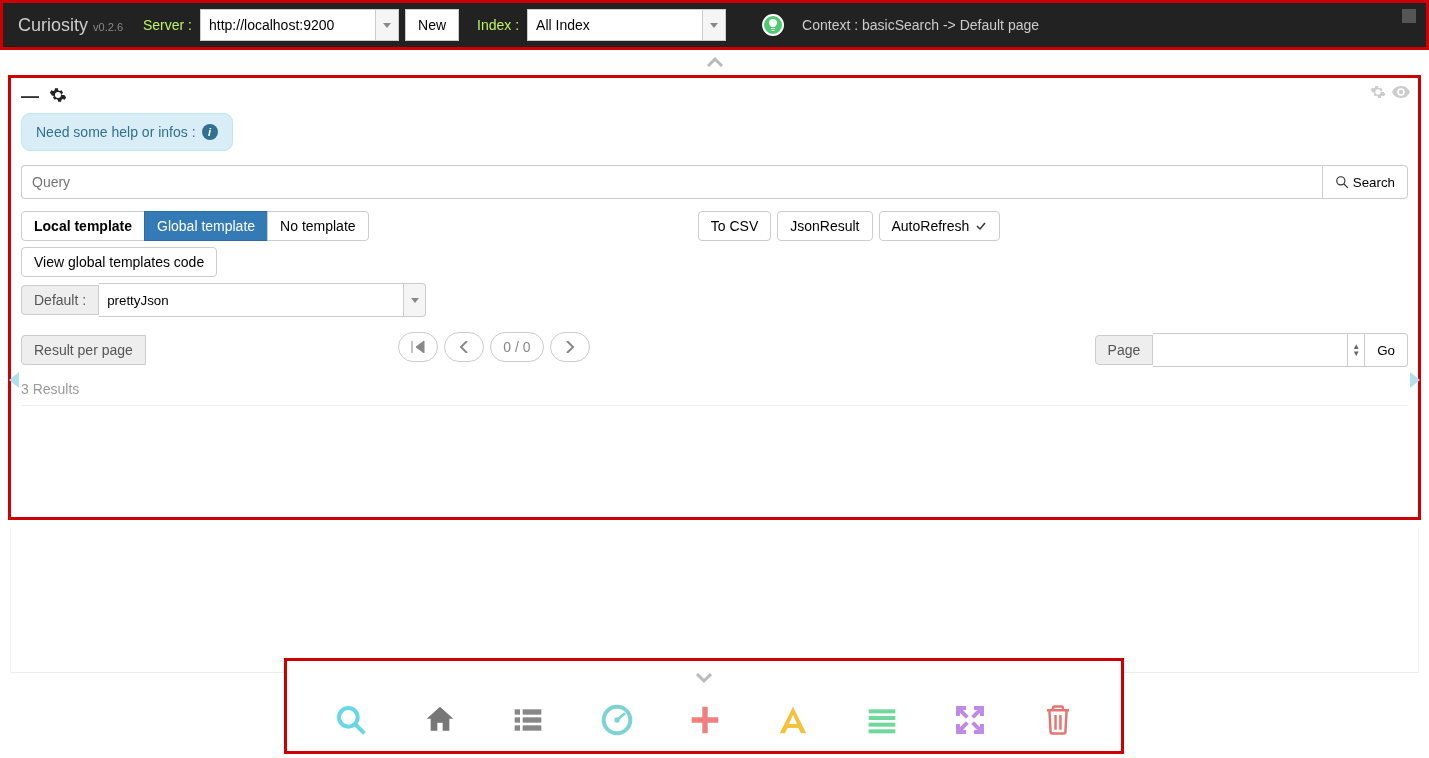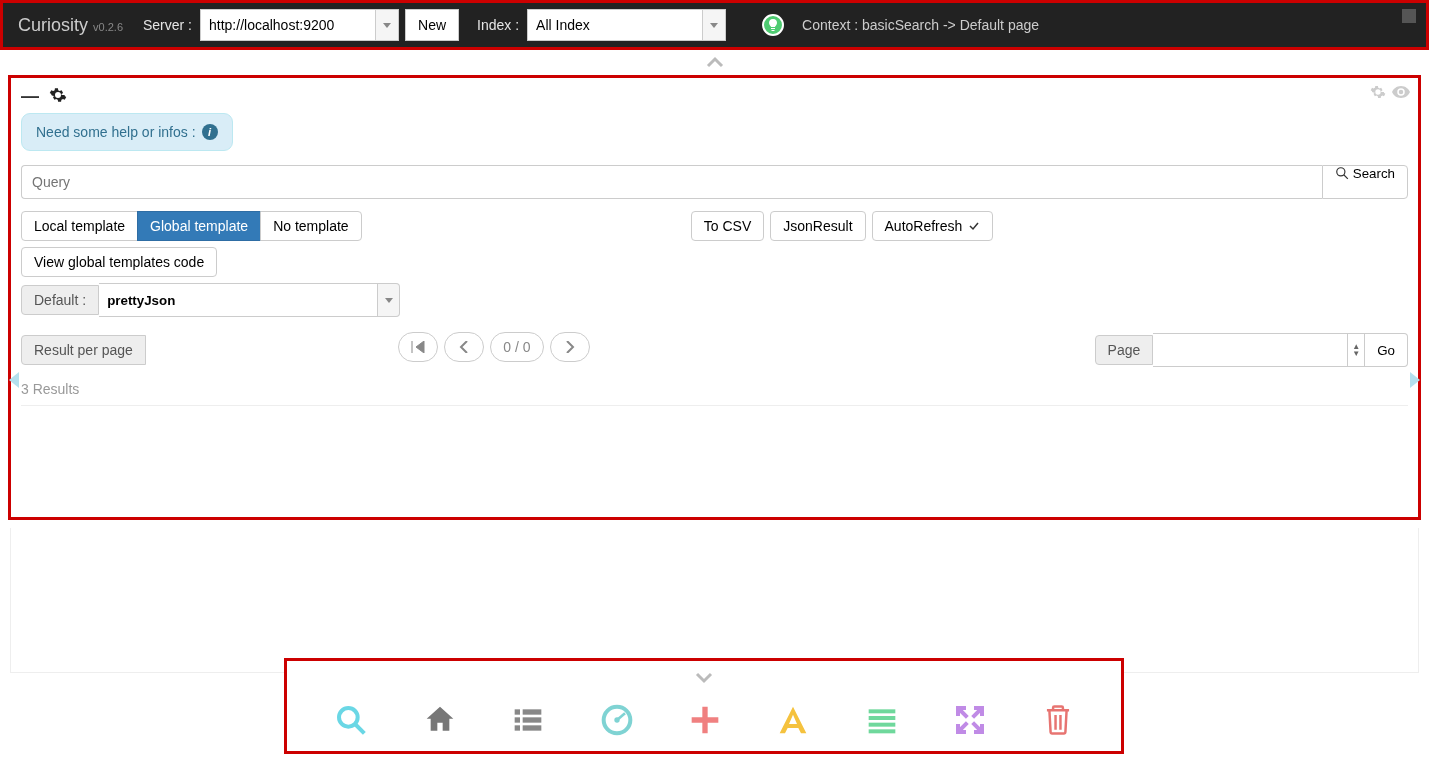--- a/index.html
+++ b/index.html
@@ -30,21 +30,21 @@
   font-size: 18px;
   font-weight: 400;
   margin-right: 20px;
   white-space: nowrap;
 }
 .navbar .brand .ver {
   font-size: 11px;
   color: #888;
 }
 .navbar .nav-label {
-  color: #e5e5e5;
+  color: #bef264;
   margin-right: 8px;
   font-size: 14px;
 }
 .navbar .nav-group { display: flex; align-items: center; margin-right: 18px; }
 .navbar .combo {
   display: flex;
 }
 .navbar .combo input {
   height: 32px;
   border: 1px solid #ccc;
@@ -173,21 +173,21 @@
   border-radius: 4px 0 0 4px;
 }
 .query-row .search-btn {
   height: 34px;
   border: 1px solid #ccc;
   background: #fff;
   padding: 0 12px;
   border-radius: 0 4px 4px 0;
   cursor: pointer;
   display: flex;
-  align-items: flex-start;
+  align-items: center;
   gap: 4px;
 }
 
 
 .btn {
   display: inline-block;
   border: 1px solid #ccc;
   background: #fff;
   padding: 6px 12px;
   font-size: 14px;
@@ -200,21 +200,21 @@
   color: #fff;
 }
 .toolbar-row {
   display: flex;
   align-items: flex-start;
   gap: 6px;
   margin-bottom: 6px;
 }
 .toolbar-left { display: flex; flex-wrap: wrap; gap: 0; }
 .toolbar-left .btn { margin-right: -1px; border-radius: 0; }
-.toolbar-left .btn:first-child { border-radius: 4px 0 0 4px; }
+.toolbar-left .btn:first-child { border-radius: 4px 0 0 4px; font-weight: bold; }
 .toolbar-left .btn:nth-child(3) { border-radius: 0 4px 4px 0; margin-right: 8px; }
 .toolbar-left .btn.view-code { border-radius: 4px; margin-top: 6px; }
 .toolbar-right { margin-left: 120px; display: flex; gap: 6px; }
 
 .template-row, .rpp-row, .page-row {
   display: flex;
   align-items: center;
   margin-top: 6px;
 }
 .addon {
@@ -222,23 +222,22 @@
   border: 1px solid #ccc;
   padding: 6px 12px;
   font-size: 14px;
   color: #555;
   border-radius: 4px 0 0 4px;
 }
 .template-row .tmpl-input {
   border: 1px solid #ccc;
   border-left: none;
   height: 34px;
-  width: 279px;
+  width: 305px;
   padding: 4px 8px;
-  font-weight: bold;
 }
 .template-row .caret-btn {
   width: 22px; height: 34px;
   border: 1px solid #ccc;
   border-left: none;
   background: #f5f5f5;
   display: flex; align-items: center; justify-content: center;
   border-radius: 0 4px 4px 0;
   cursor: pointer;
 }

